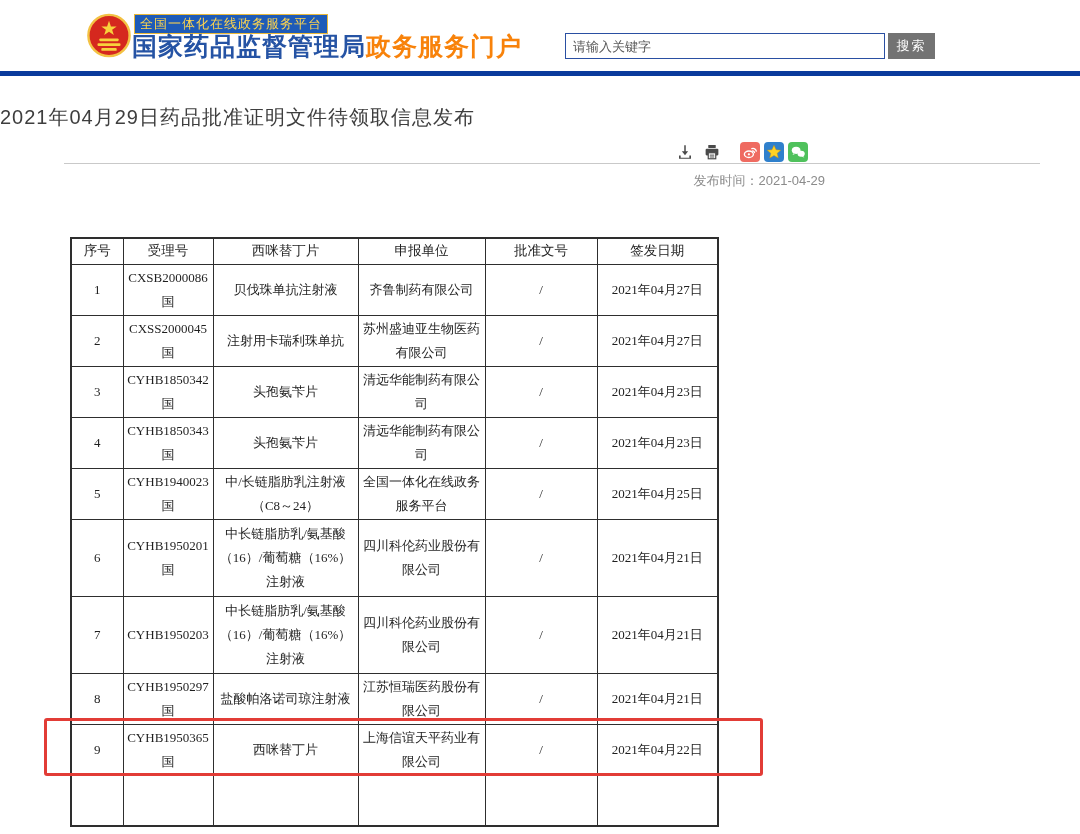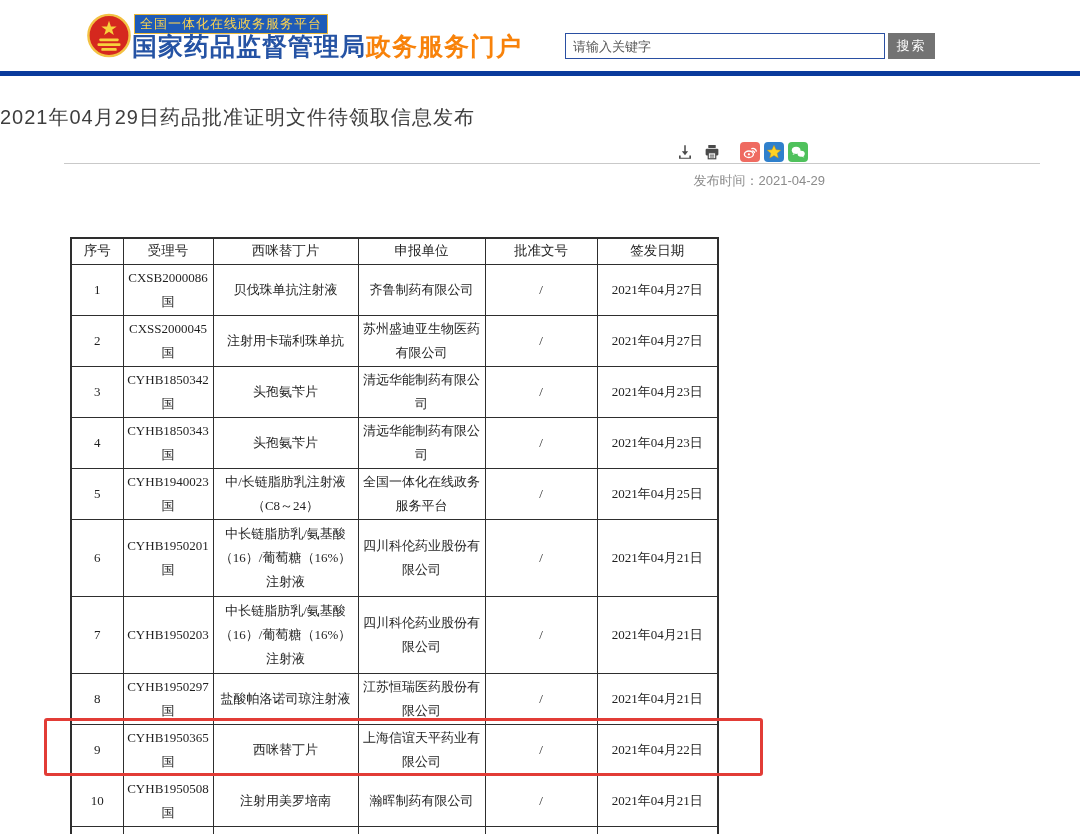--- a/index.html
+++ b/index.html
@@ -218,28 +218,20 @@
     </tr>
     <tr class="h51">
       <td>9</td>
       <td class="c-accept">CYHB1950365国</td>
       <td class="c-name">西咪替丁片</td>
       <td class="c-company">上海信谊天平药业有限公司</td>
       <td>/</td>
       <td>2021年04月22日</td>
     </tr>
     <tr class="h51">
-      <td>10</td>
-      <td class="c-accept">CYHB1950508国</td>
-      <td class="c-name">注射用美罗培南</td>
-      <td class="c-company">瀚晖制药有限公司</td>
-      <td>/</td>
-      <td>2021年04月21日</td>
-    </tr>
-    <tr class="h51">
       <td></td>
       <td class="c-accept"></td>
       <td class="c-name"></td>
       <td class="c-company"></td>
       <td></td>
       <td></td>
     </tr>
   </tbody>
     </table>
 

